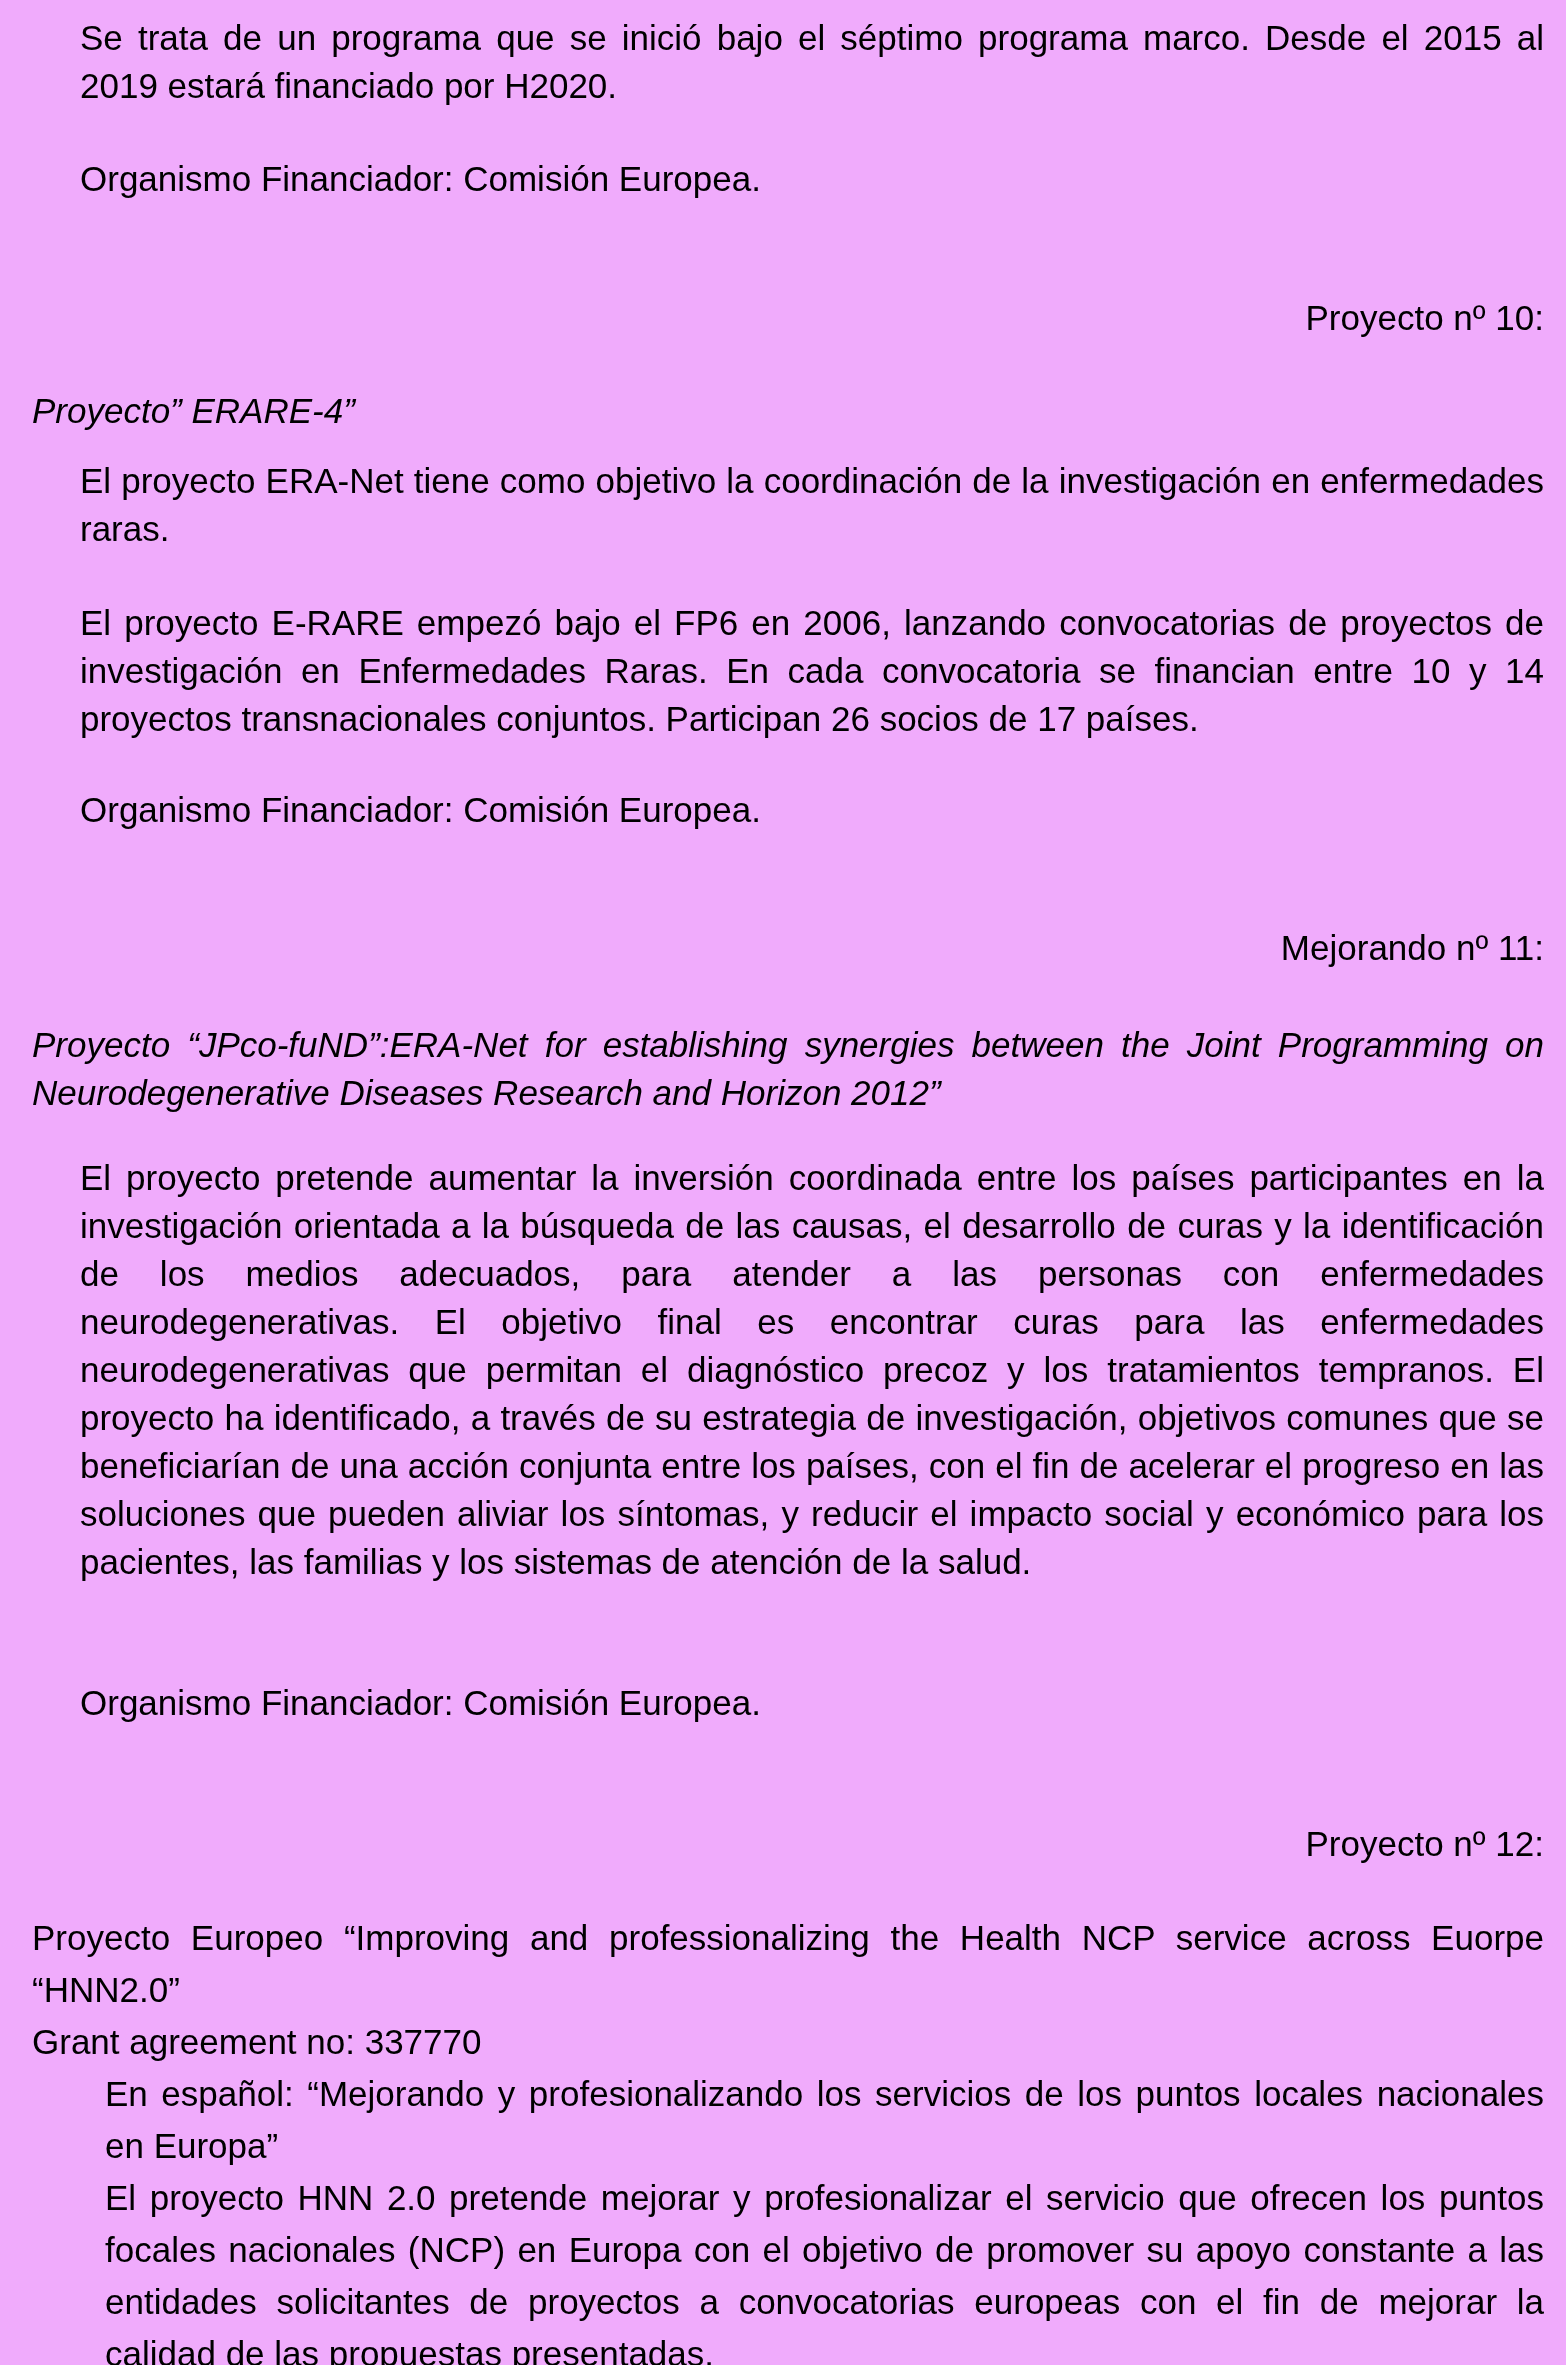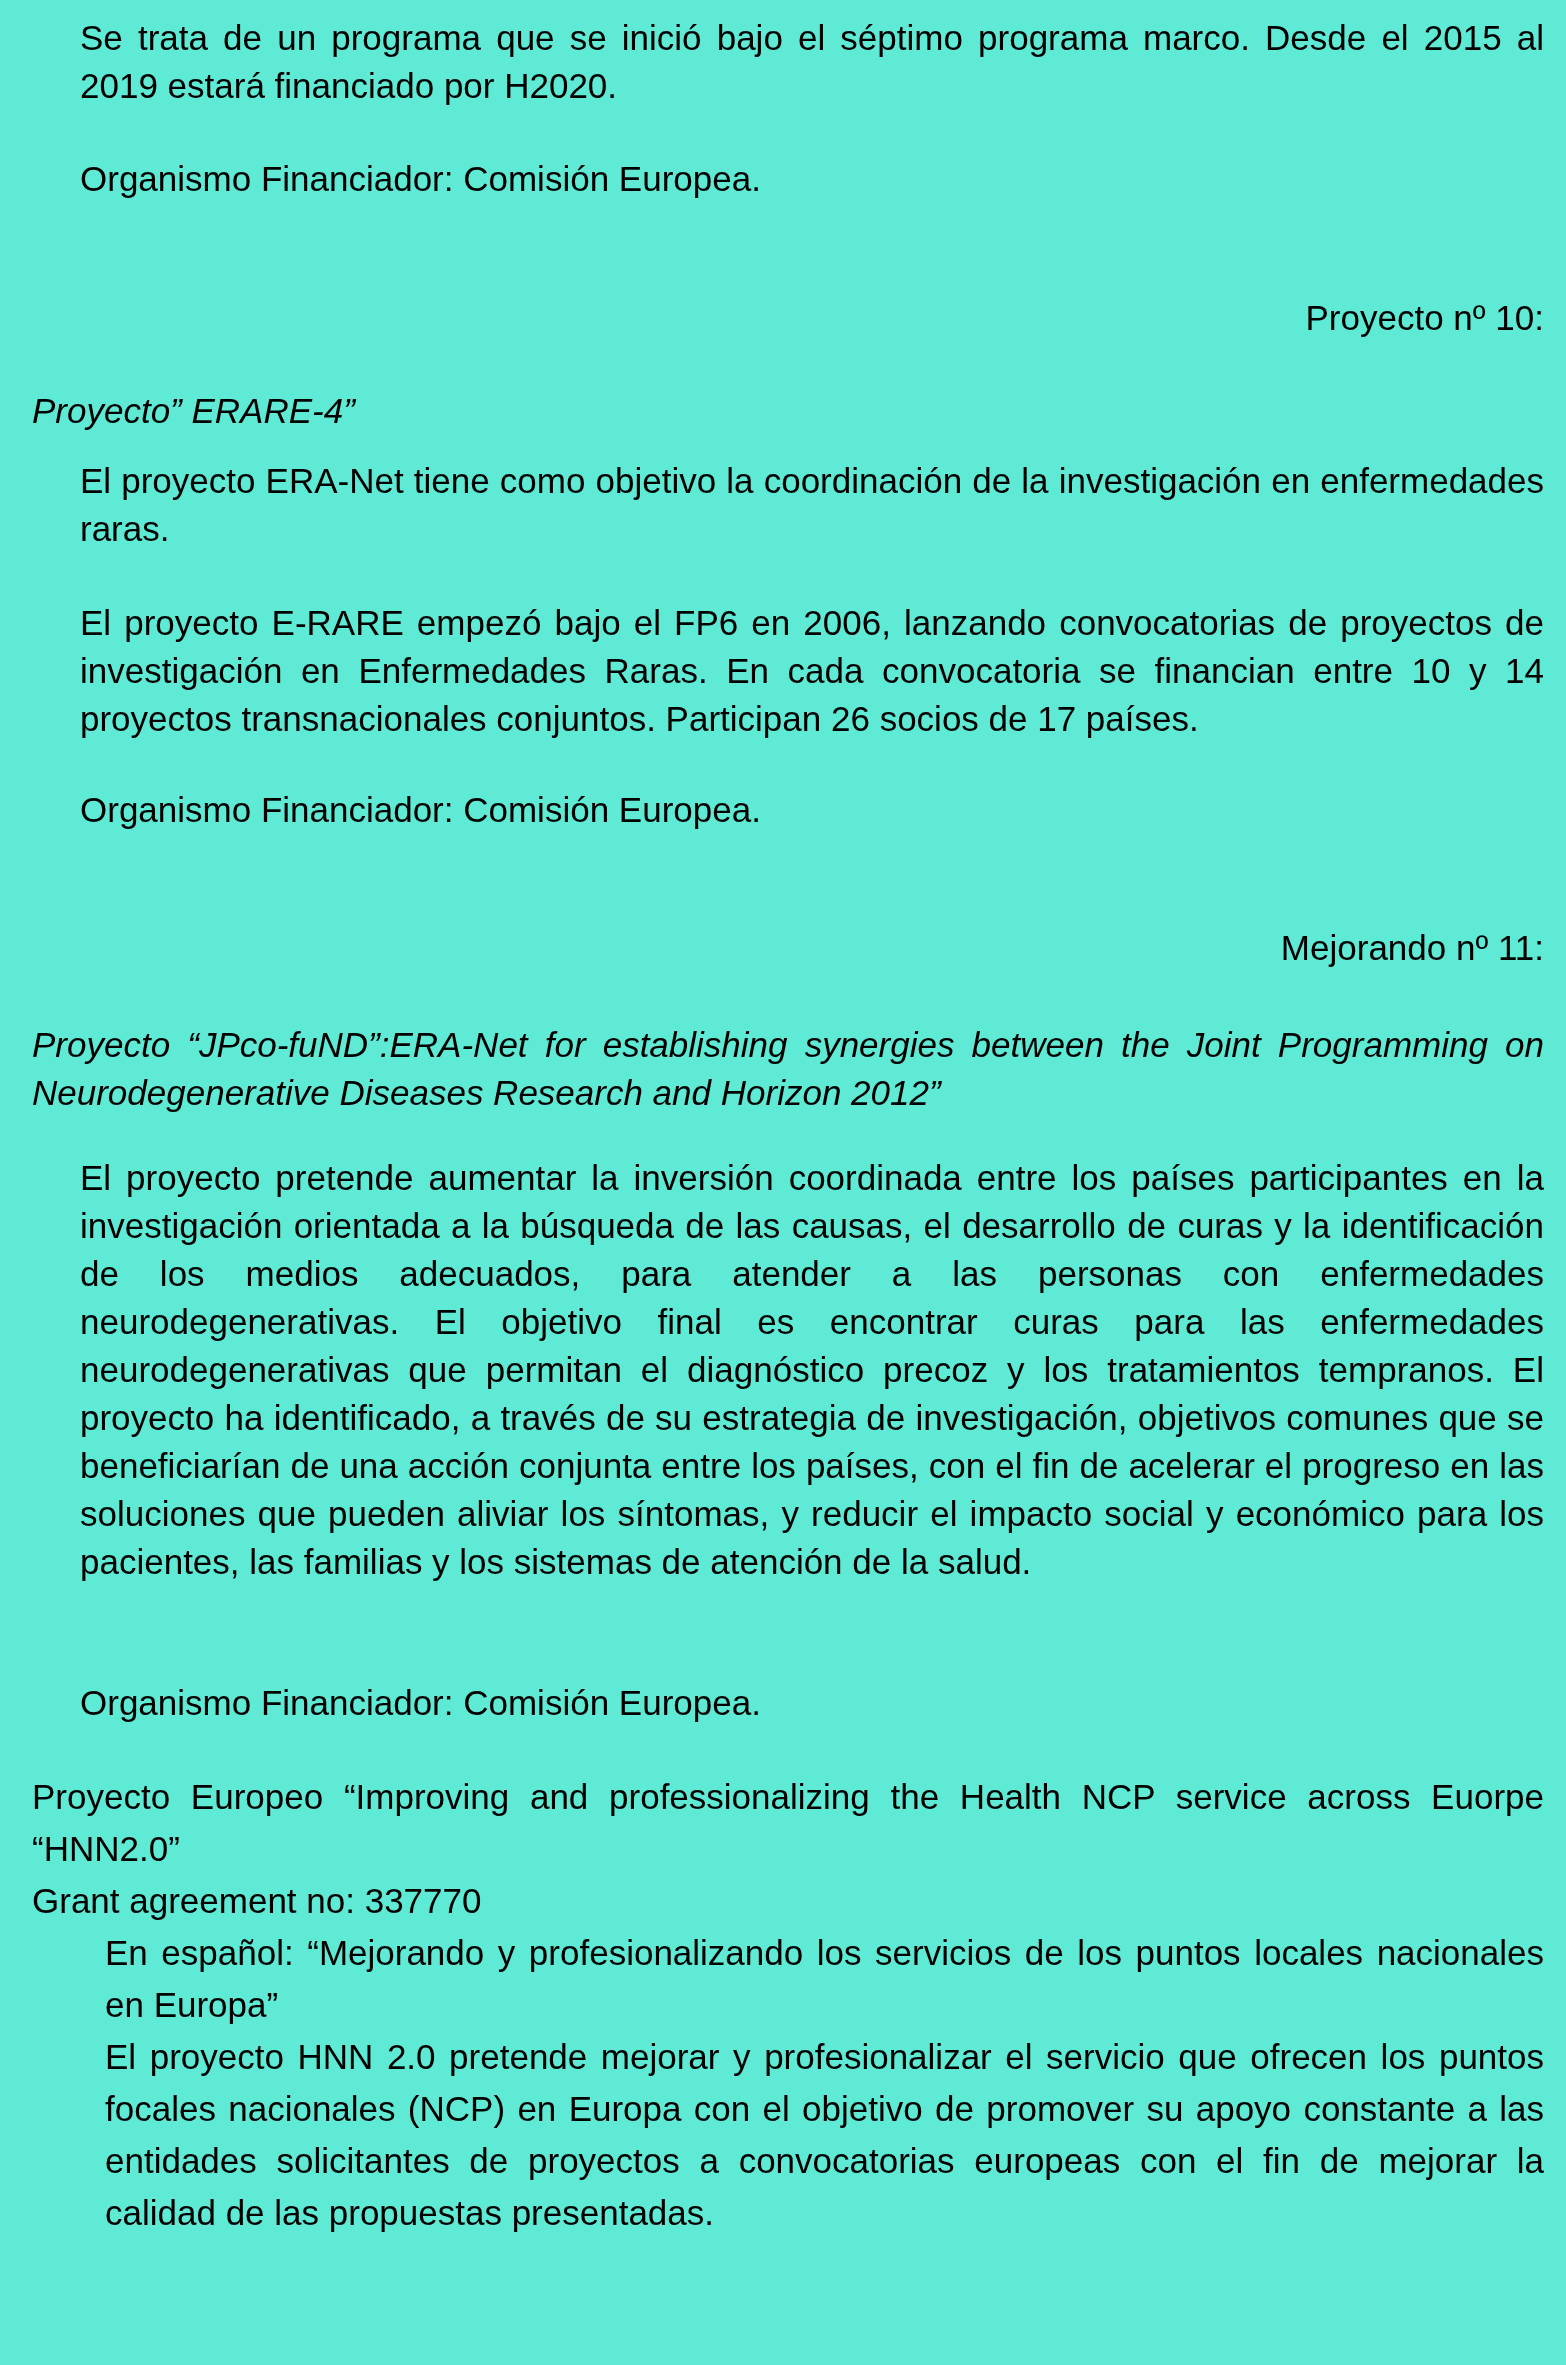--- a/index.html
+++ b/index.html
@@ -12,21 +12,21 @@
     height: 2366px;
     overflow: hidden;
     font-family: "Liberation Sans", sans-serif;
     color: #000000;
   }
   .page {
     box-sizing: border-box;
     width: 1566px;
     height: 2366px;
     padding: 13.6px 22px 0 32px;
-    background: #5eead4;
+    background: #f0abfc;
   }
   .page p, .page h2 {
     margin: 0;
     font-size: 35px;
     line-height: 48px;
     font-weight: normal;
     color: #000000;
   }
   .just { text-align: justify; }
   .ind1 { padding-left: 48px; }   
@@ -69,20 +69,21 @@
   <p id="funder-2" class="just ind1">Organismo Financiador: Comisión Europea.</p>
 
   <h2 id="h11" class="b">Mejorando nº 11:</h2>
 
   <p id="t11" class="i just">Proyecto “JPco-fuND”:ERA-Net for establishing synergies between the Joint Programming on Neurodegenerative Diseases Research and Horizon 2012”</p>
 
   <p id="p11a" class="just ind1">El proyecto pretende aumentar la inversión coordinada entre los países participantes en la investigación orientada a la búsqueda de las causas, el desarrollo de curas y la identificación de los medios adecuados, para atender a las personas con enfermedades neurodegenerativas. El objetivo final es encontrar curas para las enfermedades neurodegenerativas que permitan el diagnóstico precoz y los tratamientos tempranos. El proyecto ha identificado, a través de su estrategia de investigación, objetivos comunes que se beneficiarían de una acción conjunta entre los países, con el fin de acelerar el progreso en las soluciones que pueden aliviar los síntomas, y reducir el impacto social y económico para los pacientes, las familias y los sistemas de atención de la salud.</p>
 
   <p id="funder-3" class="just ind1">Organismo Financiador: Comisión Europea.</p>
 
+  <h2 id="h12" class="b">Proyecto nº 12:</h2>
 
   <section id="g12">
     <p class="just">Proyecto Europeo “Improving and professionalizing the Health NCP service across Euorpe “HNN2.0”</p>
     <p class="just">Grant agreement no: 337770</p>
     <p class="just ind2">En español: “Mejorando y profesionalizando los servicios de los puntos locales nacionales en Europa”</p>
     <p class="just ind2">El proyecto HNN 2.0 pretende mejorar y profesionalizar el servicio que ofrecen los puntos focales nacionales (NCP) en Europa con el objetivo de promover su apoyo constante a las entidades solicitantes de proyectos a convocatorias europeas con el fin de mejorar la calidad de las propuestas presentadas.</p>
   </section>
 
 </main>
 

